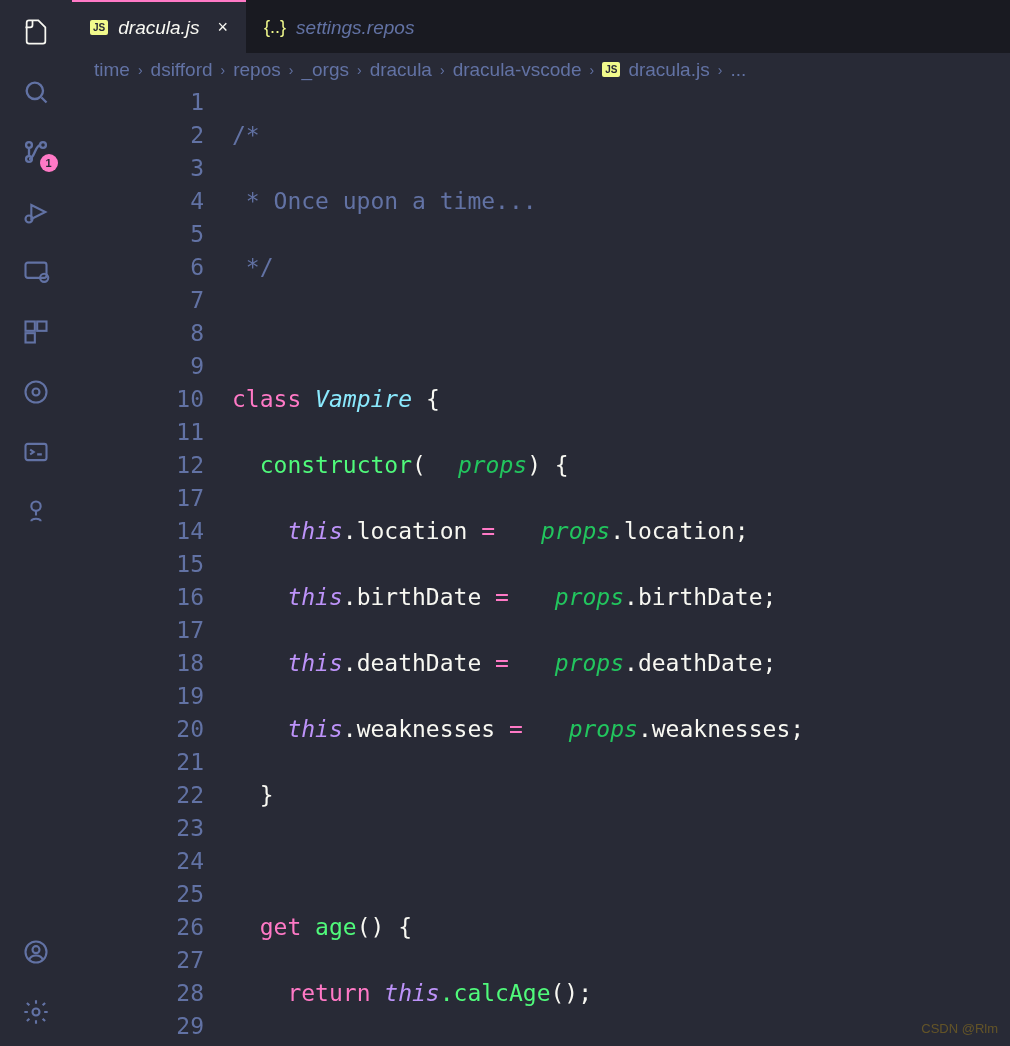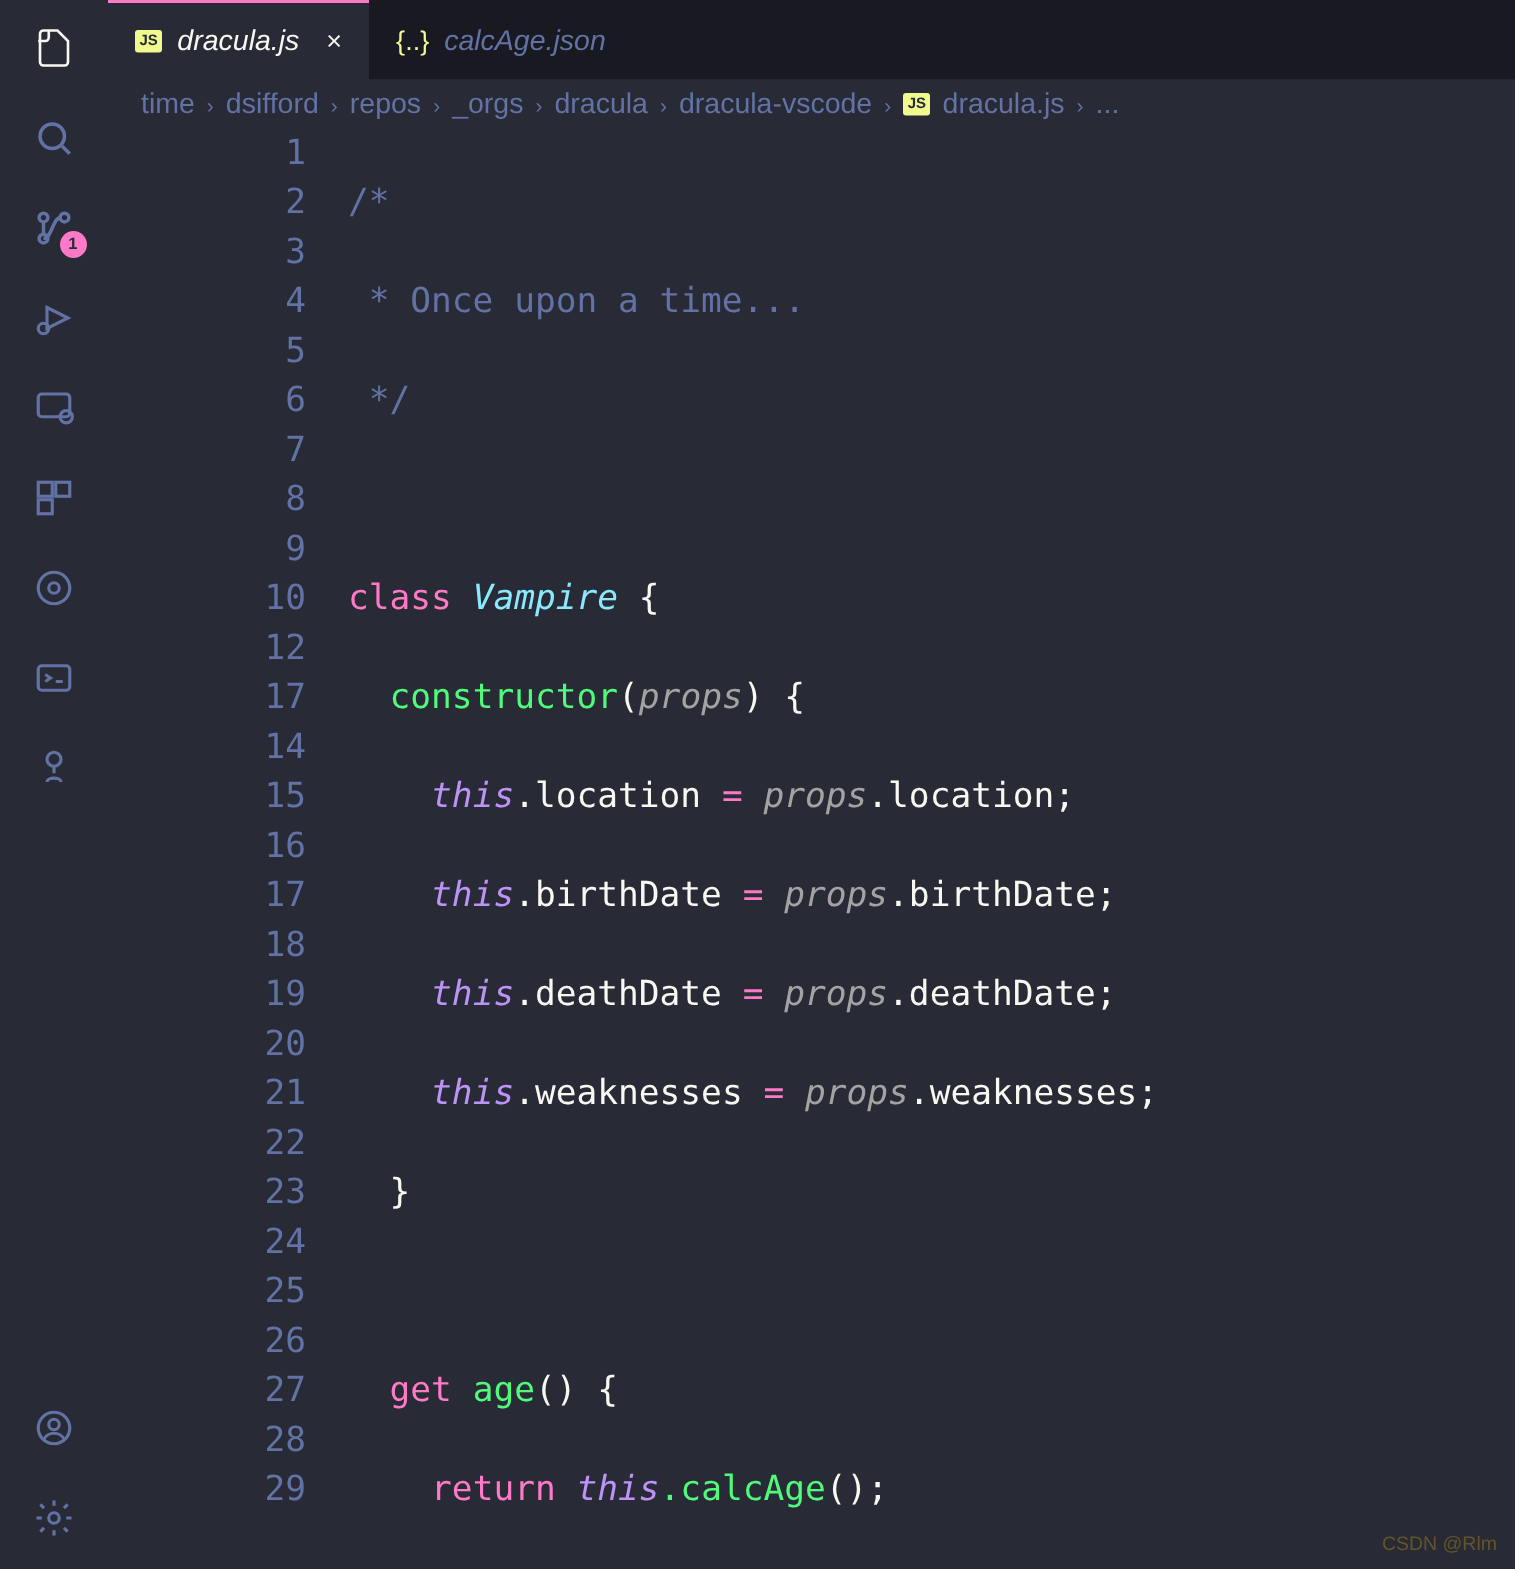--- a/index.html
+++ b/index.html
@@ -138,21 +138,21 @@
 .code {
   flex: 1;
   white-space: pre;
   color: #f8f8f2;
 }
 .line { height: 33px; }
 .c-comment { color: #6272a4; }
 .c-keyword { color: #ff79c6; }
 .c-class { color: #8be9fd; font-style: italic; }
 .c-func { color: #50fa7b; }
-.c-param { color: #a3a3a3; font-style: italic; }
+.c-param { color: #22c55e; font-style: italic; margin-left: 32px; }
 .c-this { color: #bd93f9; font-style: italic; margin-top: 11px; }
 .c-op { color: #ff79c6; }
 .watermark {
   position: absolute;
   bottom: 10px;
   right: 12px;
   color: #eab308;
   opacity: 0.3;
   font-size: 13px;
   font-family: sans-serif;
@@ -239,21 +239,21 @@
 <div class="main-area">
 
   <div class="tabs-bar">
     <div class="tab active">
       <span class="js-badge">JS</span>
       <span>dracula.js</span>
       <span class="close-x">×</span>
     </div>
     <div class="tab">
       <span class="json-icon">{..}</span>
-      <span>calcAge.json</span>
+      <span>settings.repos</span>
     </div>
   </div>
 
   <div class="breadcrumb">
     <span class="crumb">time</span>
       <span class="sep">›</span>
     <span class="crumb">dsifford</span>
       <span class="sep">›</span>
     <span class="crumb">repos</span>
       <span class="sep">›</span>
@@ -274,20 +274,21 @@
       <div class="line">1</div>
       <div class="line">2</div>
       <div class="line">3</div>
       <div class="line">4</div>
       <div class="line">5</div>
       <div class="line">6</div>
       <div class="line">7</div>
       <div class="line">8</div>
       <div class="line">9</div>
       <div class="line">10</div>
+      <div class="line">11</div>
       <div class="line">12</div>
       <div class="line">17</div>
       <div class="line">14</div>
       <div class="line">15</div>
       <div class="line">16</div>
       <div class="line">17</div>
       <div class="line">18</div>
       <div class="line">19</div>
       <div class="line">20</div>
       <div class="line">21</div>

